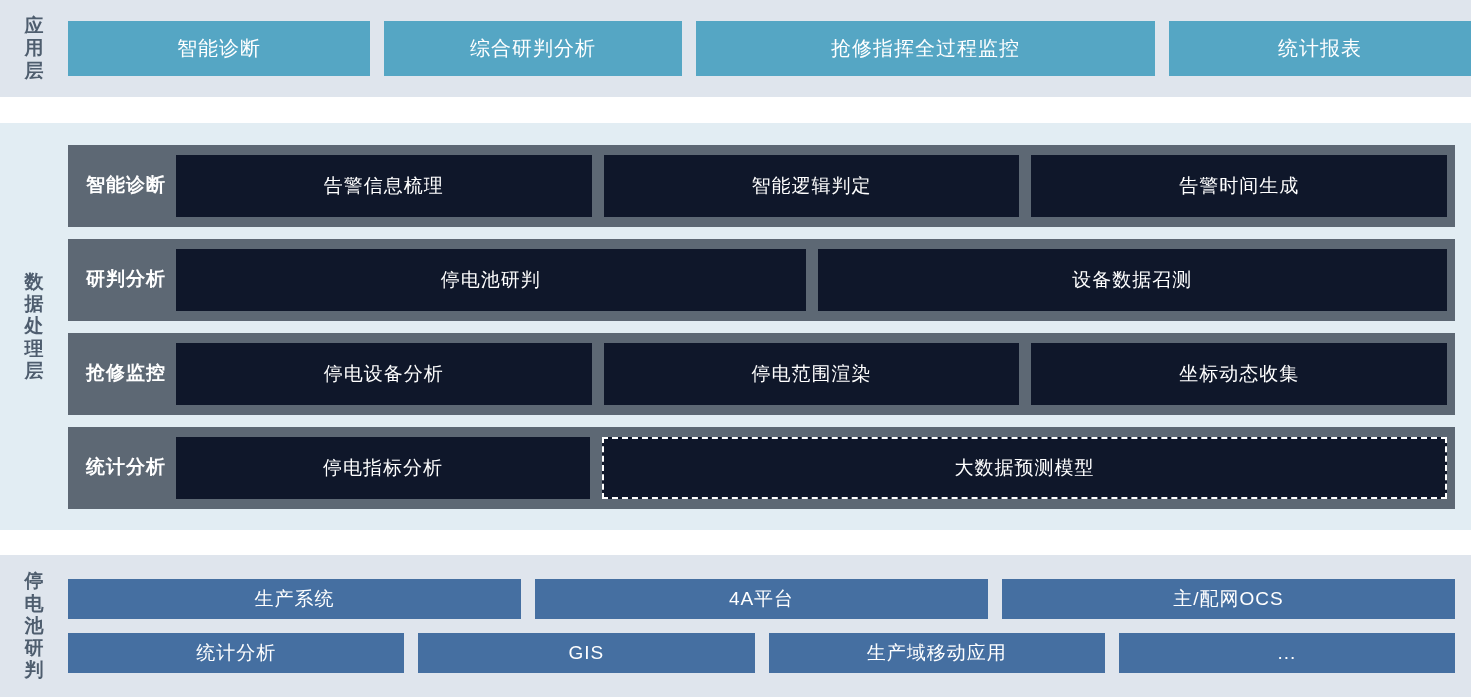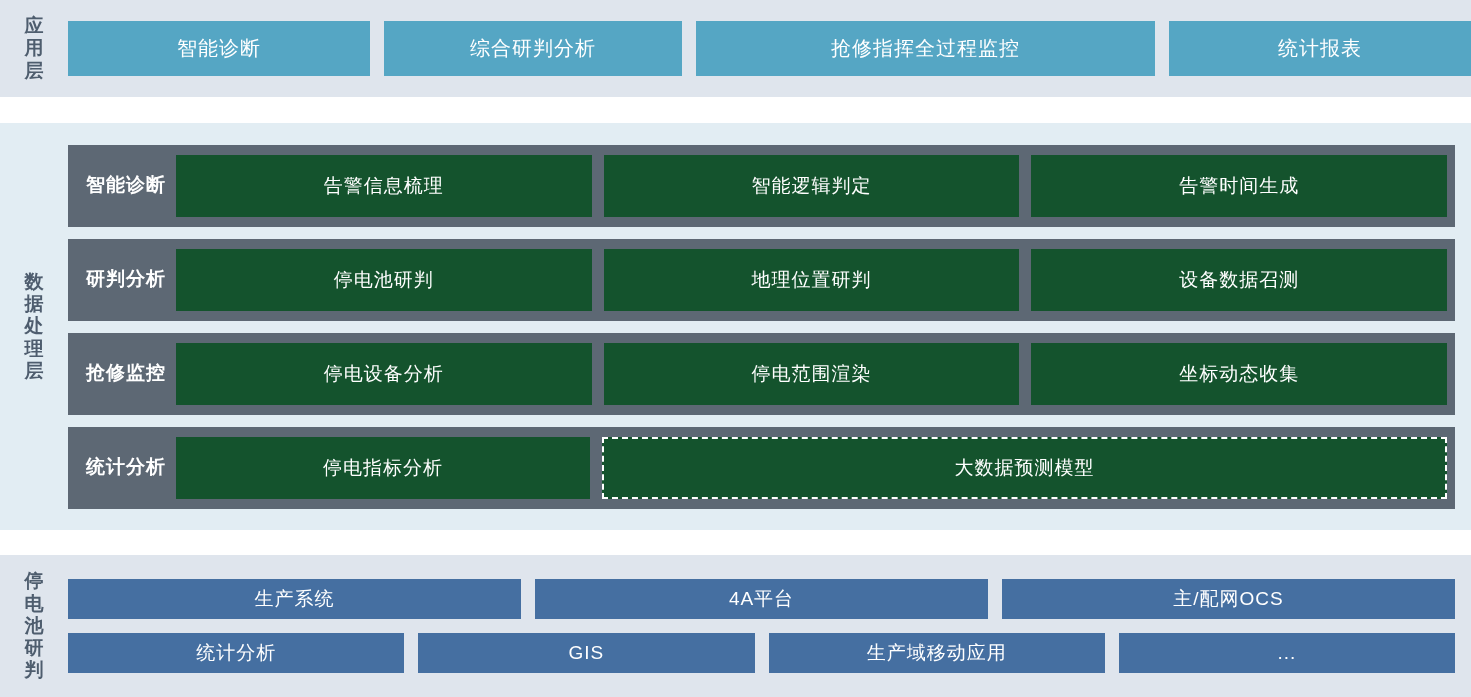--- a/index.html
+++ b/index.html
@@ -56,21 +56,21 @@
   }
   .proc-row-label{
     width:100px;flex:none;
     text-align:center;
     color:#ffffff;font-weight:bold;font-size:19px;line-height:1.2;
     letter-spacing:1px;
   }
   .proc-boxes{flex:1;display:flex;align-items:center;gap:12px;height:62px;}
   .proc-box{
     flex:1;height:100%;
-    background:#14532d;
+    background:#0f172a;
     color:#ffffff;
     display:flex;align-items:center;justify-content:center;
     font-size:19px;letter-spacing:1px;
     box-sizing:border-box;
   }
   .proc-box.dashed{
     flex:2.03;
     border:2px dashed #ffffff;
     font-family:Liberation Mono, monospace;
   }
@@ -116,21 +116,20 @@
           <div class="proc-box">告警信息梳理</div>
           <div class="proc-box">智能逻辑判定</div>
           <div class="proc-box">告警时间生成</div>
         </div>
       </div>
 
       <div class="proc-row">
         <div class="proc-row-label">研判分析</div>
         <div class="proc-boxes">
           <div class="proc-box">停电池研判</div>
-          <div class="proc-box">地理位置研判</div>
           <div class="proc-box">设备数据召测</div>
         </div>
       </div>
 
       <div class="proc-row">
         <div class="proc-row-label">抢修监控</div>
         <div class="proc-boxes">
           <div class="proc-box">停电设备分析</div>
           <div class="proc-box">停电范围渲染</div>
           <div class="proc-box">坐标动态收集</div>

